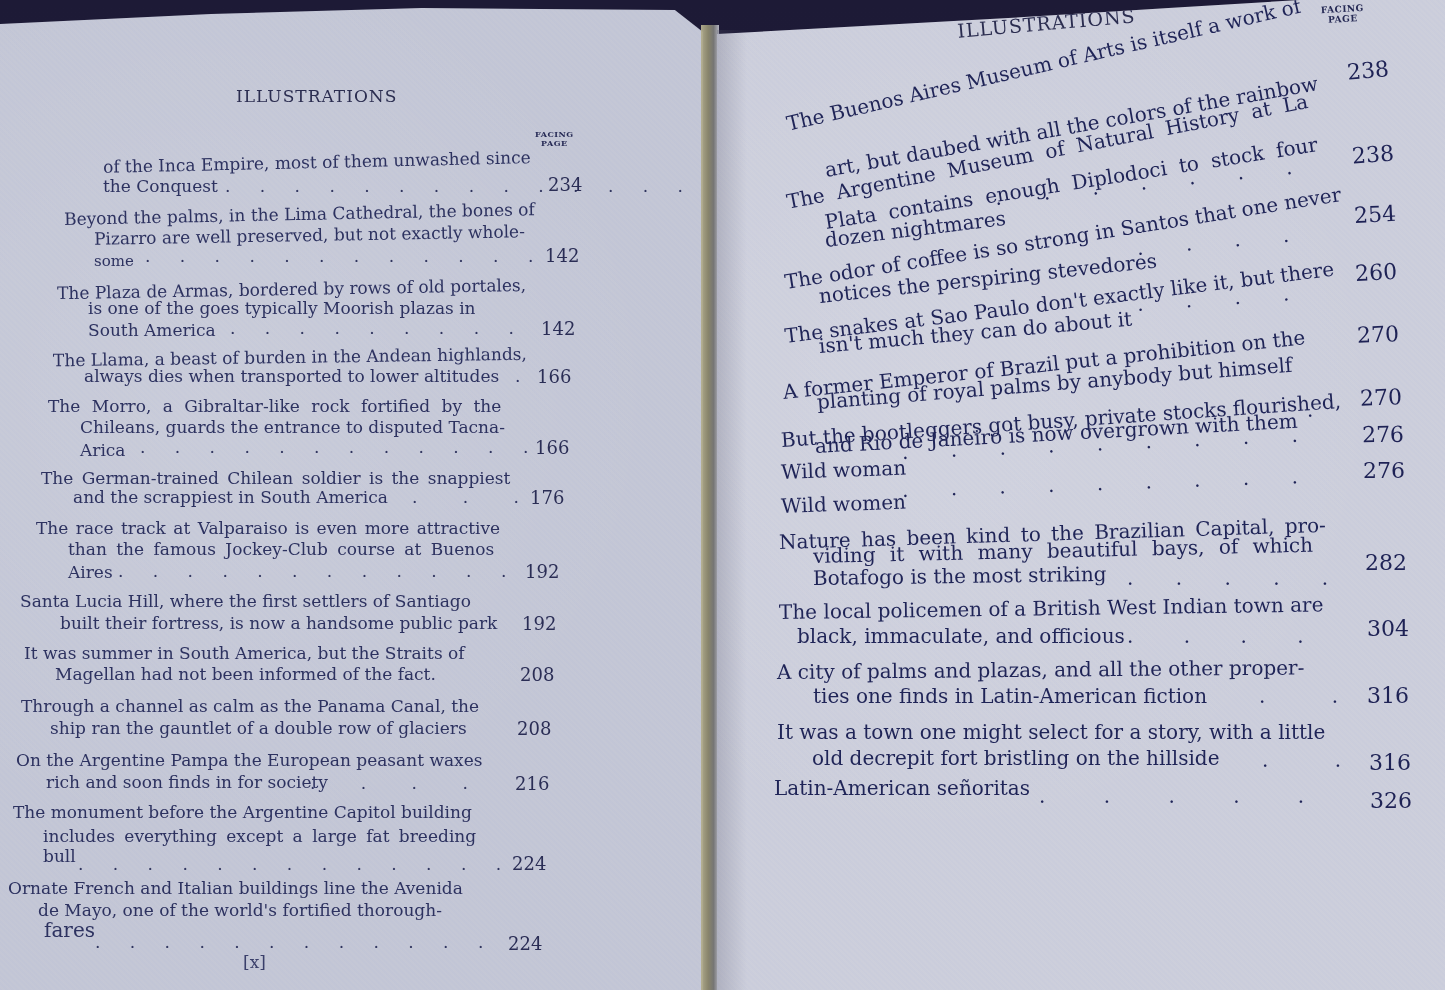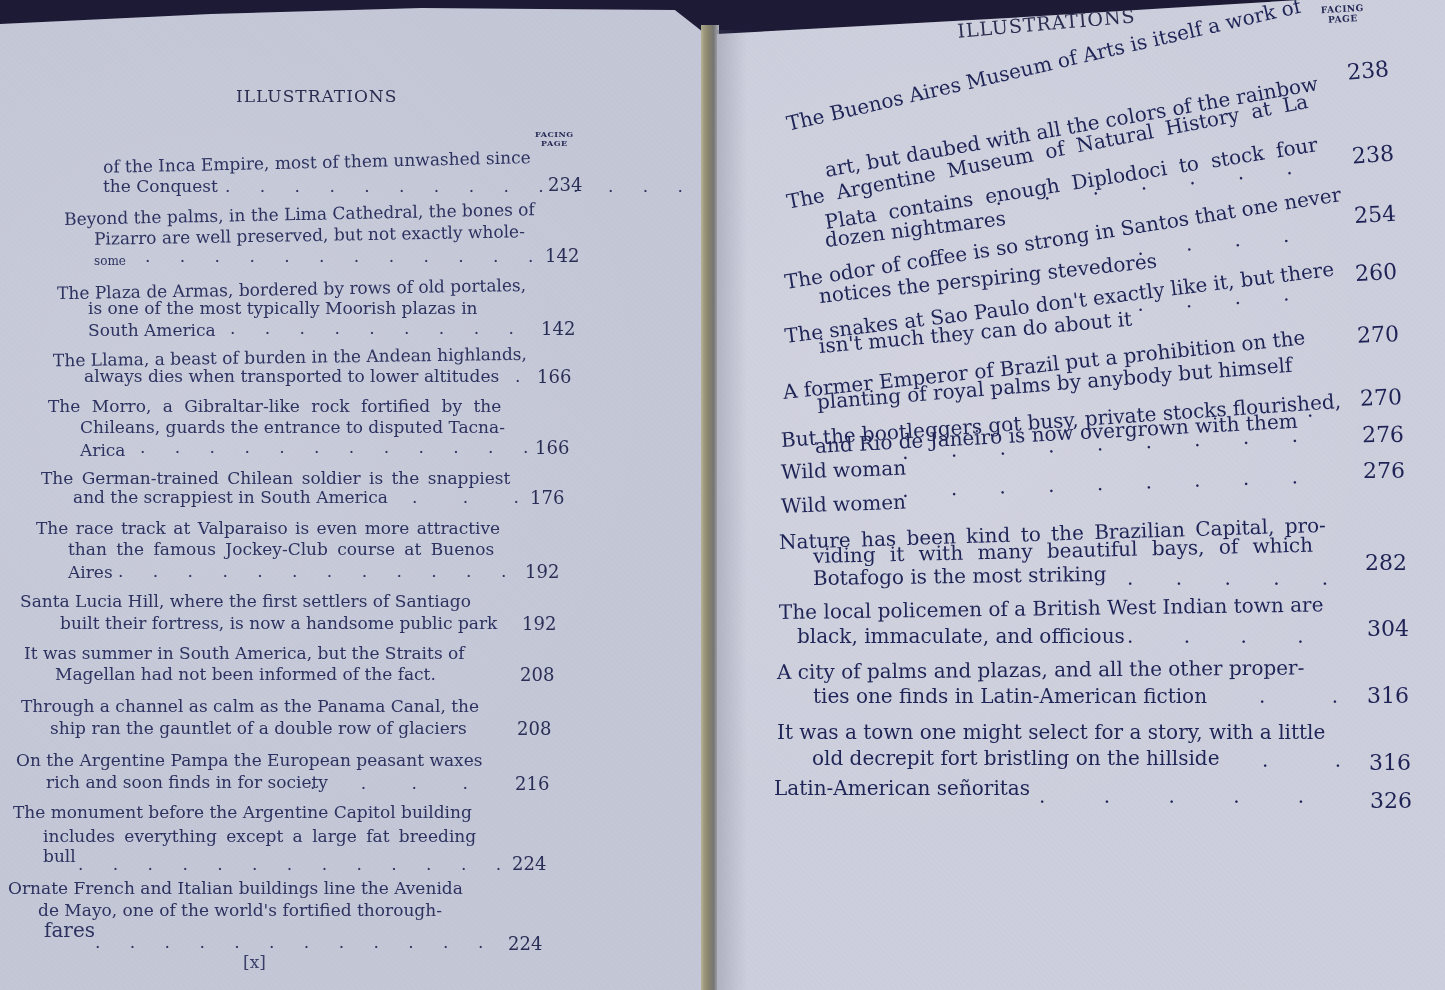--- a/index.html
+++ b/index.html
@@ -79,28 +79,28 @@
   <div class="entry">
     <span class="line" style="left:103px; top:152px; transform:rotate(-1.3deg);">of the Inca Empire, most of them unwashed since</span>
     <span class="line" style="left:103px; top:176px;">the Conquest</span>
     <span class="line dots" style="left:225px; top:176px;">. . . . . . . . . . . . . . . .</span>
   </div>
   <div class="pg" style="left:548px; top:174px;">234</div>
 
   <div class="entry">
     <span class="line" style="left:64px; top:204px; transform:rotate(-1.2deg);">Beyond the palms, in the Lima Cathedral, the bones of</span>
     <span class="line" style="left:94px; top:225px; transform:rotate(-1deg);">Pizarro are well preserved, but not exactly whole-</span>
-    <span class="line" style="left:94px; top:251px; font-size:12px;">some</span>
+    <span class="line" style="left:94px; top:251px; font-size:15px;">some</span>
     <span class="line dots" style="left:145px; top:246px; width:390px; overflow:hidden;">. . . . . . . . . . . . . . . .</span>
   </div>
   <div class="pg" style="left:545px; top:245px;">142</div>
 
   <div class="entry">
     <span class="line" style="left:57px; top:279px; transform:rotate(-1deg);">The Plaza de Armas, bordered by rows of old portales,</span>
-    <span class="line" style="left:88px; top:298px;">is one of the most typically Moorish plazas in</span>
+    <span class="line" style="left:88px; top:298px;">is one of the goes typically Moorish plazas in</span>
     <span class="line" style="left:88px; top:320px;">South America</span>
     <span class="line dots" style="left:230px; top:318px; width:300px; overflow:hidden;">. . . . . . . . . . . . . . . .</span>
   </div>
   <div class="pg" style="left:541px; top:318px;">142</div>
 
   <div class="entry">
     <span class="line" style="left:53px; top:347px; transform:rotate(-0.8deg);">The Llama, a beast of burden in the Andean highlands,</span>
     <span class="line" style="left:84px; top:366px;">always dies when transported to lower altitudes</span>
     <span class="line" style="left:515px; top:366px;">.</span>
   </div>

